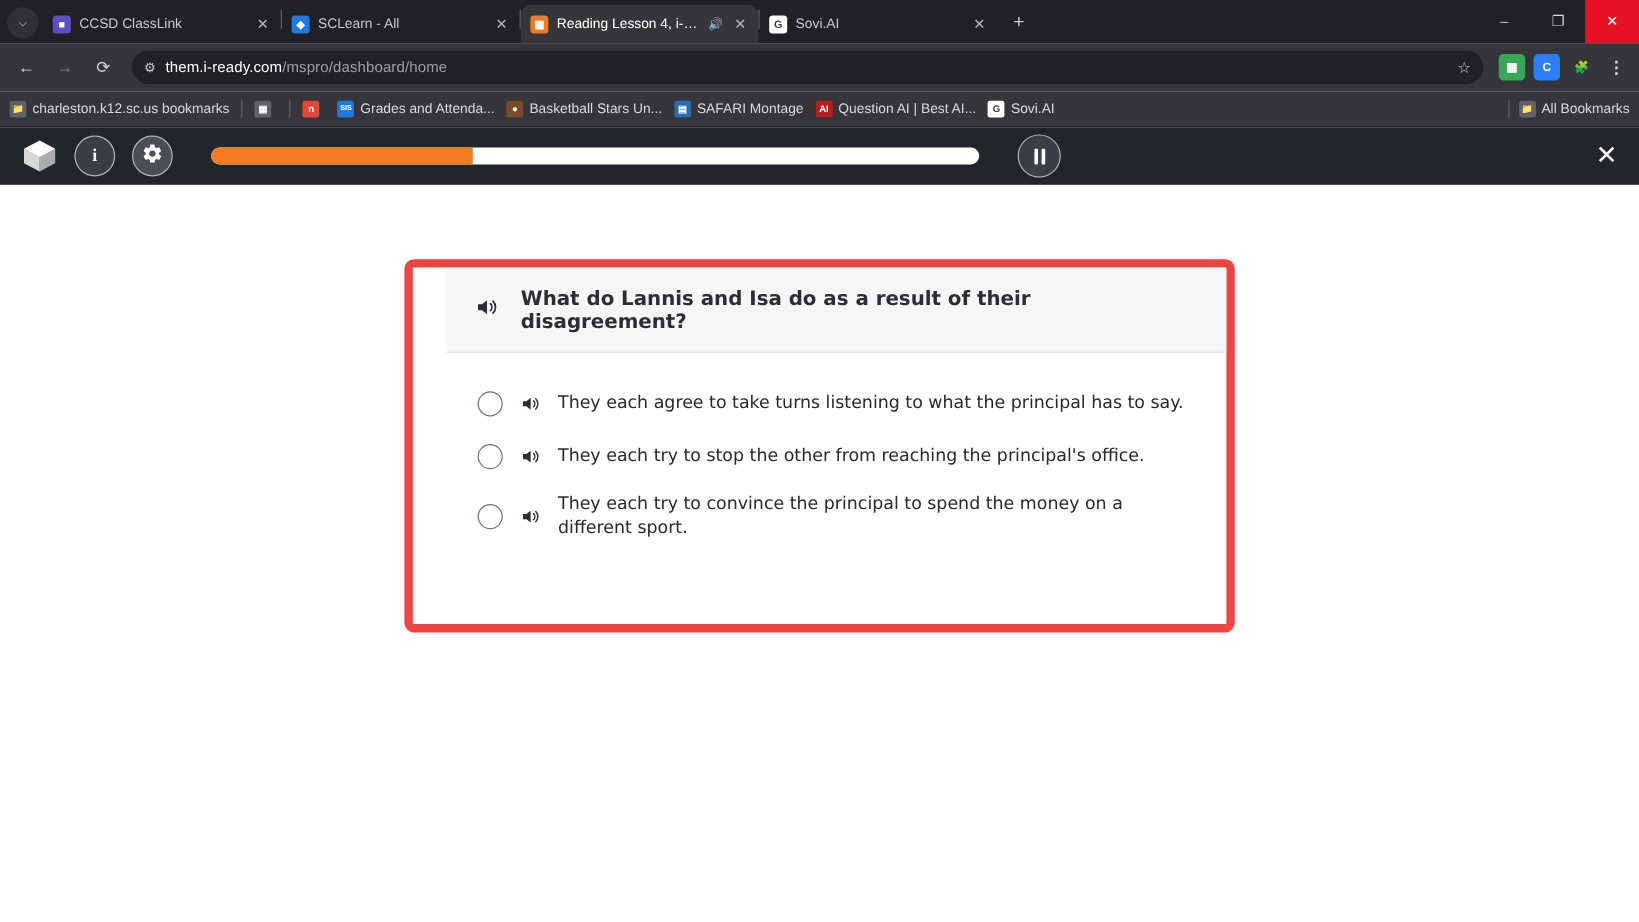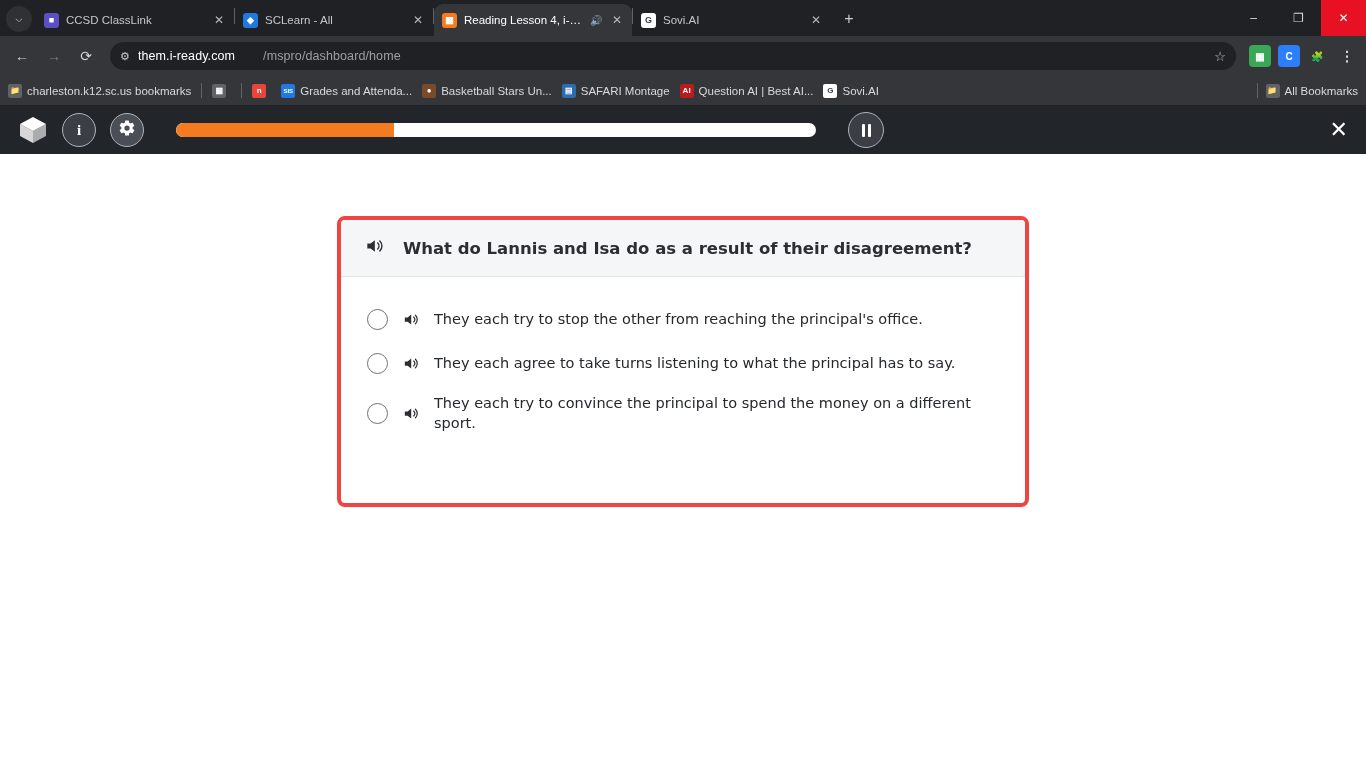--- a/index.html
+++ b/index.html
@@ -81,21 +81,21 @@
     color: #d3d5d8; font-size: 14px;
   }
   .omnibox {
     flex: 1 1 auto; height: 28px; background: #202124;
     border-radius: 14px; display: flex; align-items: center;
     padding: 0 10px; gap: 8px; margin: 0 6px;
   }
   .omnibox .site-ico { color: #c5c8cc; font-size: 11px; display: flex; align-items: center; }
   .omnibox .url { font-size: 12.5px; color: #e8eaed; letter-spacing: .1px; }
   .omnibox .url .host { color: #ffffff; }
-  .omnibox .url .path { color: #9aa0a6; margin-left: 28px; }
+  .omnibox .url .path { color: #9aa0a6; }
   .omnibox .star { margin-left: auto; color: #c5c8cc; font-size: 13px; }
   .ext-ico {
     width: 22px; height: 22px; border-radius: 4px; margin-left: 3px;
     display: flex; align-items: center; justify-content: center;
     font-size: 10px; color: #fff; font-weight: bold;
   }
 
   .bookmarks {
     height: 30px; background: #35363a;
     display: flex; align-items: center; padding: 0 8px;
@@ -147,23 +147,24 @@
     font-size: 17.5px; line-height: 30px; color: #222427;
     font-family: "DejaVu Sans", sans-serif;
   }
   .passage .clipped { display: block; height: 14px; overflow: hidden; }
   .passage a {
     color: #0a4fa0; font-weight: bold; text-decoration: underline;
   }
 
   .qcard {
     width: 692px; margin: 62px auto 16px;
-    border: 4px solid #ef4444; border-radius: 8px;
+    border: 7px solid #ef4444; border-radius: 8px;
     background: #ffffff; overflow: hidden;
     box-shadow: 0 1px 2px rgba(0,0,0,.04);
+    padding-left: 28px;
   }
   .qhead {
     background: #f4f6f7; border-bottom: 1px solid #e2e6e9;
     padding: 16px 22px; display: flex; align-items: center; gap: 18px;
   }
   .qhead .qtext {
     font-size: 16.5px; font-weight: bold; color: #2b2e33;
     font-family: "DejaVu Sans", sans-serif;
   }
   .options { padding: 20px 0 62px; }
@@ -344,33 +345,33 @@
 
           <div class="option">
             <span class="radio"></span>
             <span class="spk">
               <svg width="19" height="17" viewBox="0 0 24 24" fill="#2b2e33">
                 <path d="M4 9v6h4l5 4V5L8 9H4z"></path>
                 <path d="M16.5 8.5a5 5 0 0 1 0 7" stroke="#2b2e33" stroke-width="1.7" fill="none" stroke-linecap="round"></path>
                 <path d="M19 6a8.5 8.5 0 0 1 0 12" stroke="#2b2e33" stroke-width="1.7" fill="none" stroke-linecap="round"></path>
               </svg>
             </span>
-            <span class="opt-text">They each try to stop the other from reaching the principal's office.</span>
+            <span class="opt-text">They each agree to take turns listening to what the principal has to say.</span>
           </div>
 
           <div class="option">
             <span class="radio"></span>
             <span class="spk">
               <svg width="19" height="17" viewBox="0 0 24 24" fill="#2b2e33">
                 <path d="M4 9v6h4l5 4V5L8 9H4z"></path>
                 <path d="M16.5 8.5a5 5 0 0 1 0 7" stroke="#2b2e33" stroke-width="1.7" fill="none" stroke-linecap="round"></path>
                 <path d="M19 6a8.5 8.5 0 0 1 0 12" stroke="#2b2e33" stroke-width="1.7" fill="none" stroke-linecap="round"></path>
               </svg>
             </span>
-            <span class="opt-text">They each agree to take turns listening to what the principal has to say.</span>
+            <span class="opt-text">They each try to stop the other from reaching the principal's office.</span>
           </div>
 
 
           <div class="option">
             <span class="radio"></span>
             <span class="spk">
               <svg width="19" height="17" viewBox="0 0 24 24" fill="#2b2e33">
                 <path d="M4 9v6h4l5 4V5L8 9H4z"></path>
                 <path d="M16.5 8.5a5 5 0 0 1 0 7" stroke="#2b2e33" stroke-width="1.7" fill="none" stroke-linecap="round"></path>
                 <path d="M19 6a8.5 8.5 0 0 1 0 12" stroke="#2b2e33" stroke-width="1.7" fill="none" stroke-linecap="round"></path>

